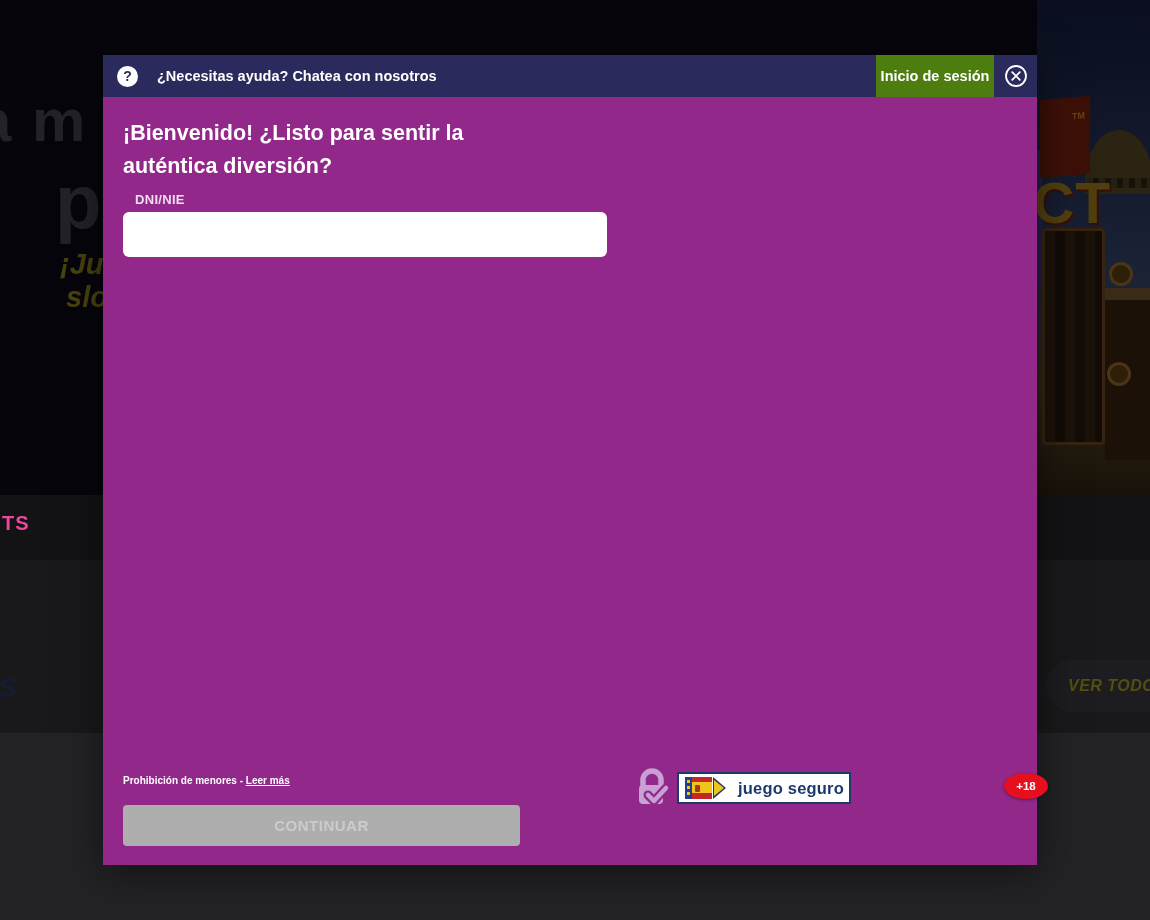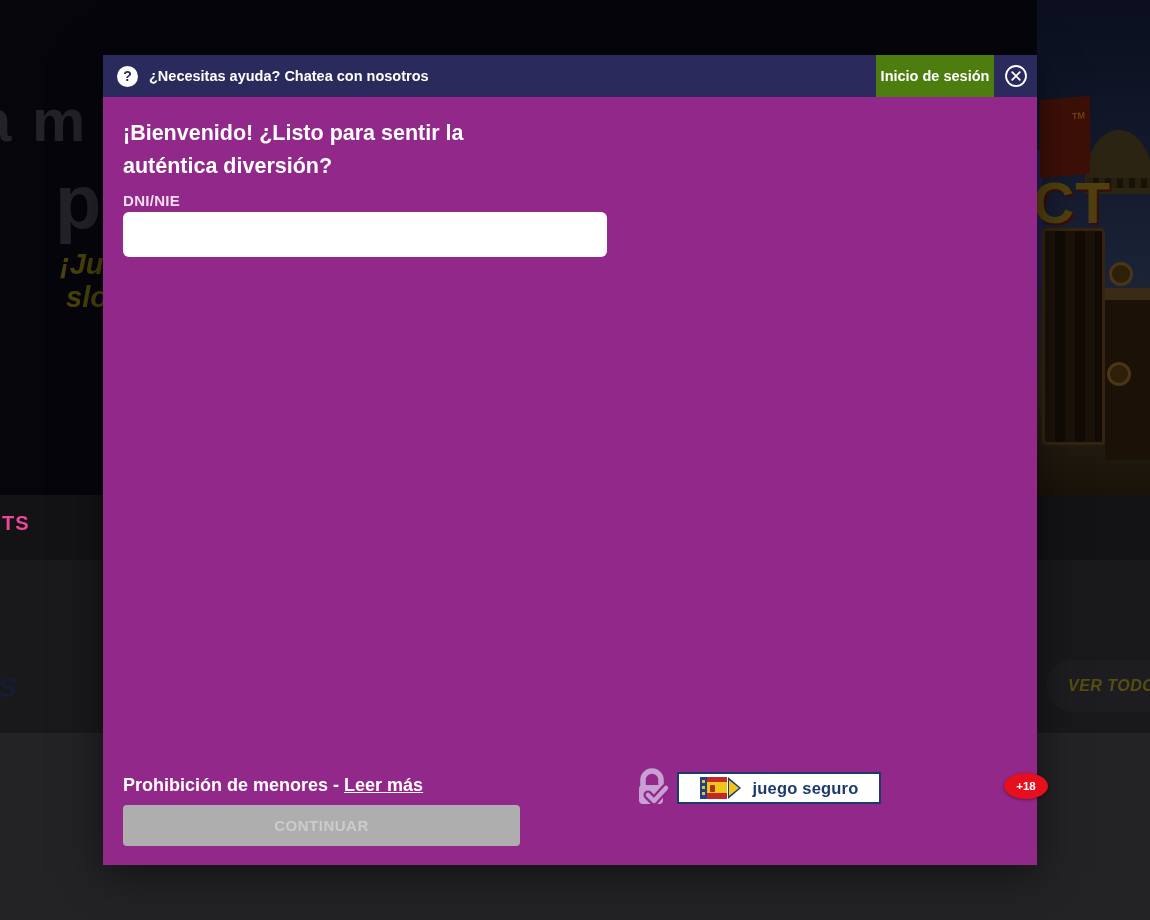--- a/index.html
+++ b/index.html
@@ -33,36 +33,36 @@
   .section-frag { position:absolute; left:-2px; top:112px; font-size:28px; font-weight:900; font-style:italic; color:#151c33; }
   .ver-todos-pill { position:absolute; left:1046px; top:100px; width:110px; height:52px; background:#1d1d21; border-radius:26px 0 0 26px; cursor:pointer; }
   .ver-todos-label { position:absolute; left:22px; top:17px; font-size:16px; font-weight:800; font-style:italic; color:#564e0c; letter-spacing:.5px; white-space:nowrap; }
 
   .tiles-band { position:absolute; left:0; top:733px; width:1150px; height:187px; background:#232326; }
 
   
   #modal { position:absolute; left:103px; top:55px; width:934px; height:810px; background:#91288a; z-index:10; box-shadow:0 8px 40px rgba(0,0,0,.5); }
   #chat-bar { position:absolute; left:0; top:0; width:934px; height:42px; background:#2b2a5c; display:flex; align-items:center; padding-left:14px; }
   .help-icon { width:21px; height:21px; border-radius:50%; background:#ffffff; color:#2b2a5c; font-size:14px; font-weight:800; display:flex; align-items:center; justify-content:center; flex:0 0 auto; cursor:pointer; }
-  .chat-text { margin-left:11px; color:#ffffff; font-size:14.5px; font-weight:600; cursor:pointer; }
+  .chat-text { margin-left:19px; color:#ffffff; font-size:14.5px; font-weight:600; cursor:pointer; }
   .bar-spacer { flex:1; }
   .login-btn { width:118px; height:42px; background:#4d7c0f; border:none; color:#ffffff; font-family:inherit; font-size:14.5px; font-weight:600; cursor:pointer; }
   .close-btn { width:24px; height:24px; margin:0 9px 0 10px; background:transparent; border:none; cursor:pointer; padding:0; display:flex; }
 
   .modal-heading { position:absolute; left:20px; top:62px; width:480px; color:#ffffff; font-size:21.5px; font-weight:700; line-height:33px; }
-  .dni-label { position:absolute; left:20px; top:137px; color:#f0ddef; font-size:15px; font-weight:600; letter-spacing:.3px; }
+  .dni-label { position:absolute; left:32px; top:137px; color:#f0ddef; font-size:13px; font-weight:600; letter-spacing:.3px; }
   .dni-input { position:absolute; left:20px; top:157px; width:484px; height:45px; border:none; border-radius:6px; background:#ffffff; font-size:16px; padding:0 12px; font-family:inherit; outline:none; }
 
-  .prohibition { position:absolute; left:20px; top:720px; color:#ffffff; font-size:18px; font-weight:600; }
+  .prohibition { position:absolute; left:20px; top:720px; color:#ffffff; font-size:10px; font-weight:600; }
   .read-more { color:#ffffff; text-decoration:underline; cursor:pointer; font-weight:600; }
   .continue-btn { position:absolute; left:20px; top:750px; width:397px; height:41px; background:#aeaeae; border:none; border-radius:4px;
                   color:#cccccc; font-family:inherit; font-size:15px; font-weight:700; letter-spacing:.5px; }
 
   .lock-icon { position:absolute; left:531px; top:713px; }
-  .seguro-badge { position:absolute; left:574px; top:717px; width:204px; height:32px; background:#ffffff; border:2px solid #1b3a6b; display:flex; align-items:center; padding:0 22px; cursor:pointer;justify-content:center; }
+  .seguro-badge { position:absolute; left:574px; top:717px; width:174px; height:32px; background:#ffffff; border:2px solid #1b3a6b; display:flex; align-items:center; padding:0 6px; cursor:pointer; }
   .flag { display:flex; height:22px; flex:0 0 auto; }
   .flag-eu { width:7px; height:22px; background:#223f8e; position:relative; }
   .flag-eu i { position:absolute; left:2px; width:3px; height:3px; background:#f0c418; }
   .flag-es { width:20px; height:22px; background:linear-gradient(180deg,#c42727 0 25%,#f0c418 25% 75%,#c42727 75% 100%); position:relative; }
   .flag-es i { position:absolute; left:3px; top:8px; width:5px; height:7px; background:#b03020; border-radius:1px; }
   .flag-arrow-outer { width:0; height:0; border-top:11px solid transparent; border-bottom:11px solid transparent; border-left:13px solid #1b3a6b; margin-left:1px; }
   .flag-arrow-inner { position:relative; left:-12px; width:0; height:0; border-top:8px solid transparent; border-bottom:8px solid transparent; border-left:10px solid #f0c418; align-self:center; }
   .seguro-text { color:#1b3a6b; font-size:16.5px; font-weight:700; margin-left:2px; white-space:nowrap; letter-spacing:.2px; }
   .age-badge { position:absolute; left:901px; top:718px; width:44px; height:26px; border-radius:50%; background:#e50f1e; color:#ffffff;
                font-size:11.5px; font-weight:800; display:flex; align-items:center; justify-content:center; box-shadow:0 1px 3px rgba(0,0,0,.4); }

